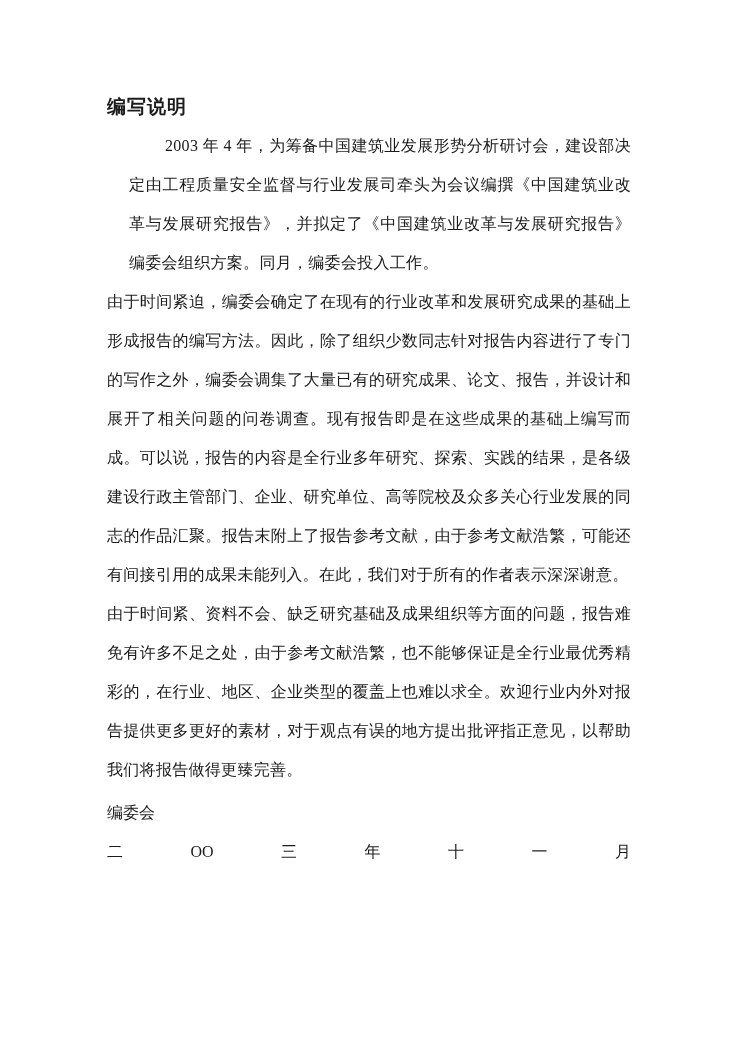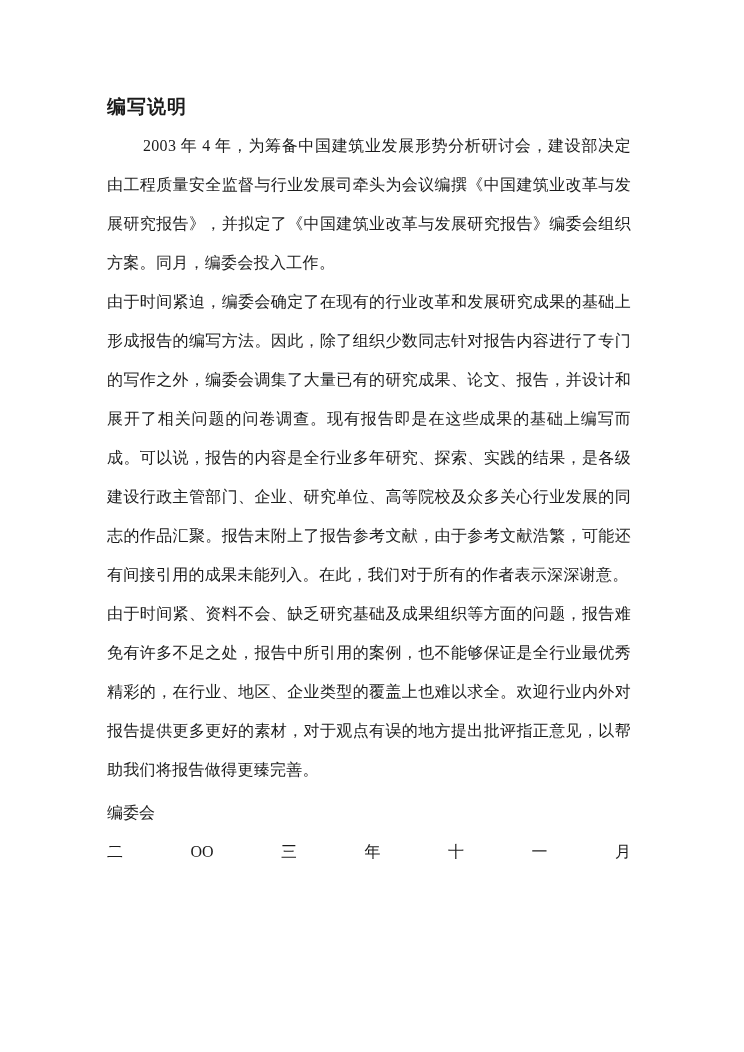--- a/index.html
+++ b/index.html
@@ -33,20 +33,21 @@
   .para {
     margin: 0;
     font-size: 16px;
     line-height: 39px;
     text-align: justify;
     text-justify: inter-ideograph;
     letter-spacing: 0.3px;
   }
   .para.first-indent {
     text-indent: 36px;
+    margin-left: 22px;
   }
   .signature-line {
     margin: 4px 0 0 0;
     font-size: 16px;
     line-height: 39px;
     text-align: left;
     padding-right: 14px;
     box-sizing: border-box;
   }
   .date-line {
@@ -65,21 +66,21 @@
 
 <div class="page">
   <div class="content">
 
     <h1 class="doc-title">编写说明</h1>
 
     <p class="para first-indent">2003 年 4 年，为筹备中国建筑业发展形势分析研讨会，建设部决定由工程质量安全监督与行业发展司牵头为会议编撰《中国建筑业改革与发展研究报告》，并拟定了《中国建筑业改革与发展研究报告》编委会组织方案。同月，编委会投入工作。</p>
 
     <p class="para">由于时间紧迫，编委会确定了在现有的行业改革和发展研究成果的基础上形成报告的编写方法。因此，除了组织少数同志针对报告内容进行了专门的写作之外，编委会调集了大量已有的研究成果、论文、报告，并设计和展开了相关问题的问卷调查。现有报告即是在这些成果的基础上编写而成。可以说，报告的内容是全行业多年研究、探索、实践的结果，是各级建设行政主管部门、企业、研究单位、高等院校及众多关心行业发展的同志的作品汇聚。报告末附上了报告参考文献，由于参考文献浩繁，可能还有间接引用的成果未能列入。在此，我们对于所有的作者表示深深谢意。</p>
 
-    <p class="para">由于时间紧、资料不会、缺乏研究基础及成果组织等方面的问题，报告难免有许多不足之处，报告中所引用的案例，也不能够保证是全行业最优秀精彩的，在行业、地区、企业类型的覆盖上也难以求全。欢迎行业内外对报告提供更多更好的素材，对于观点有误的地方提出批评指正意见，以帮助我们将报告做得更臻完善。</p>
+    <p class="para">由于时间紧、资料不会、缺乏研究基础及成果组织等方面的问题，报告难免有许多不足之处，由于参考文献浩繁，也不能够保证是全行业最优秀精彩的，在行业、地区、企业类型的覆盖上也难以求全。欢迎行业内外对报告提供更多更好的素材，对于观点有误的地方提出批评指正意见，以帮助我们将报告做得更臻完善。</p>
 
     <p class="signature-line">编委会</p>
 
     <p class="date-line">
       <span>二</span>
       <span>OO</span>
       <span>三</span>
       <span>年</span>
       <span>十</span>
       <span>一</span>

